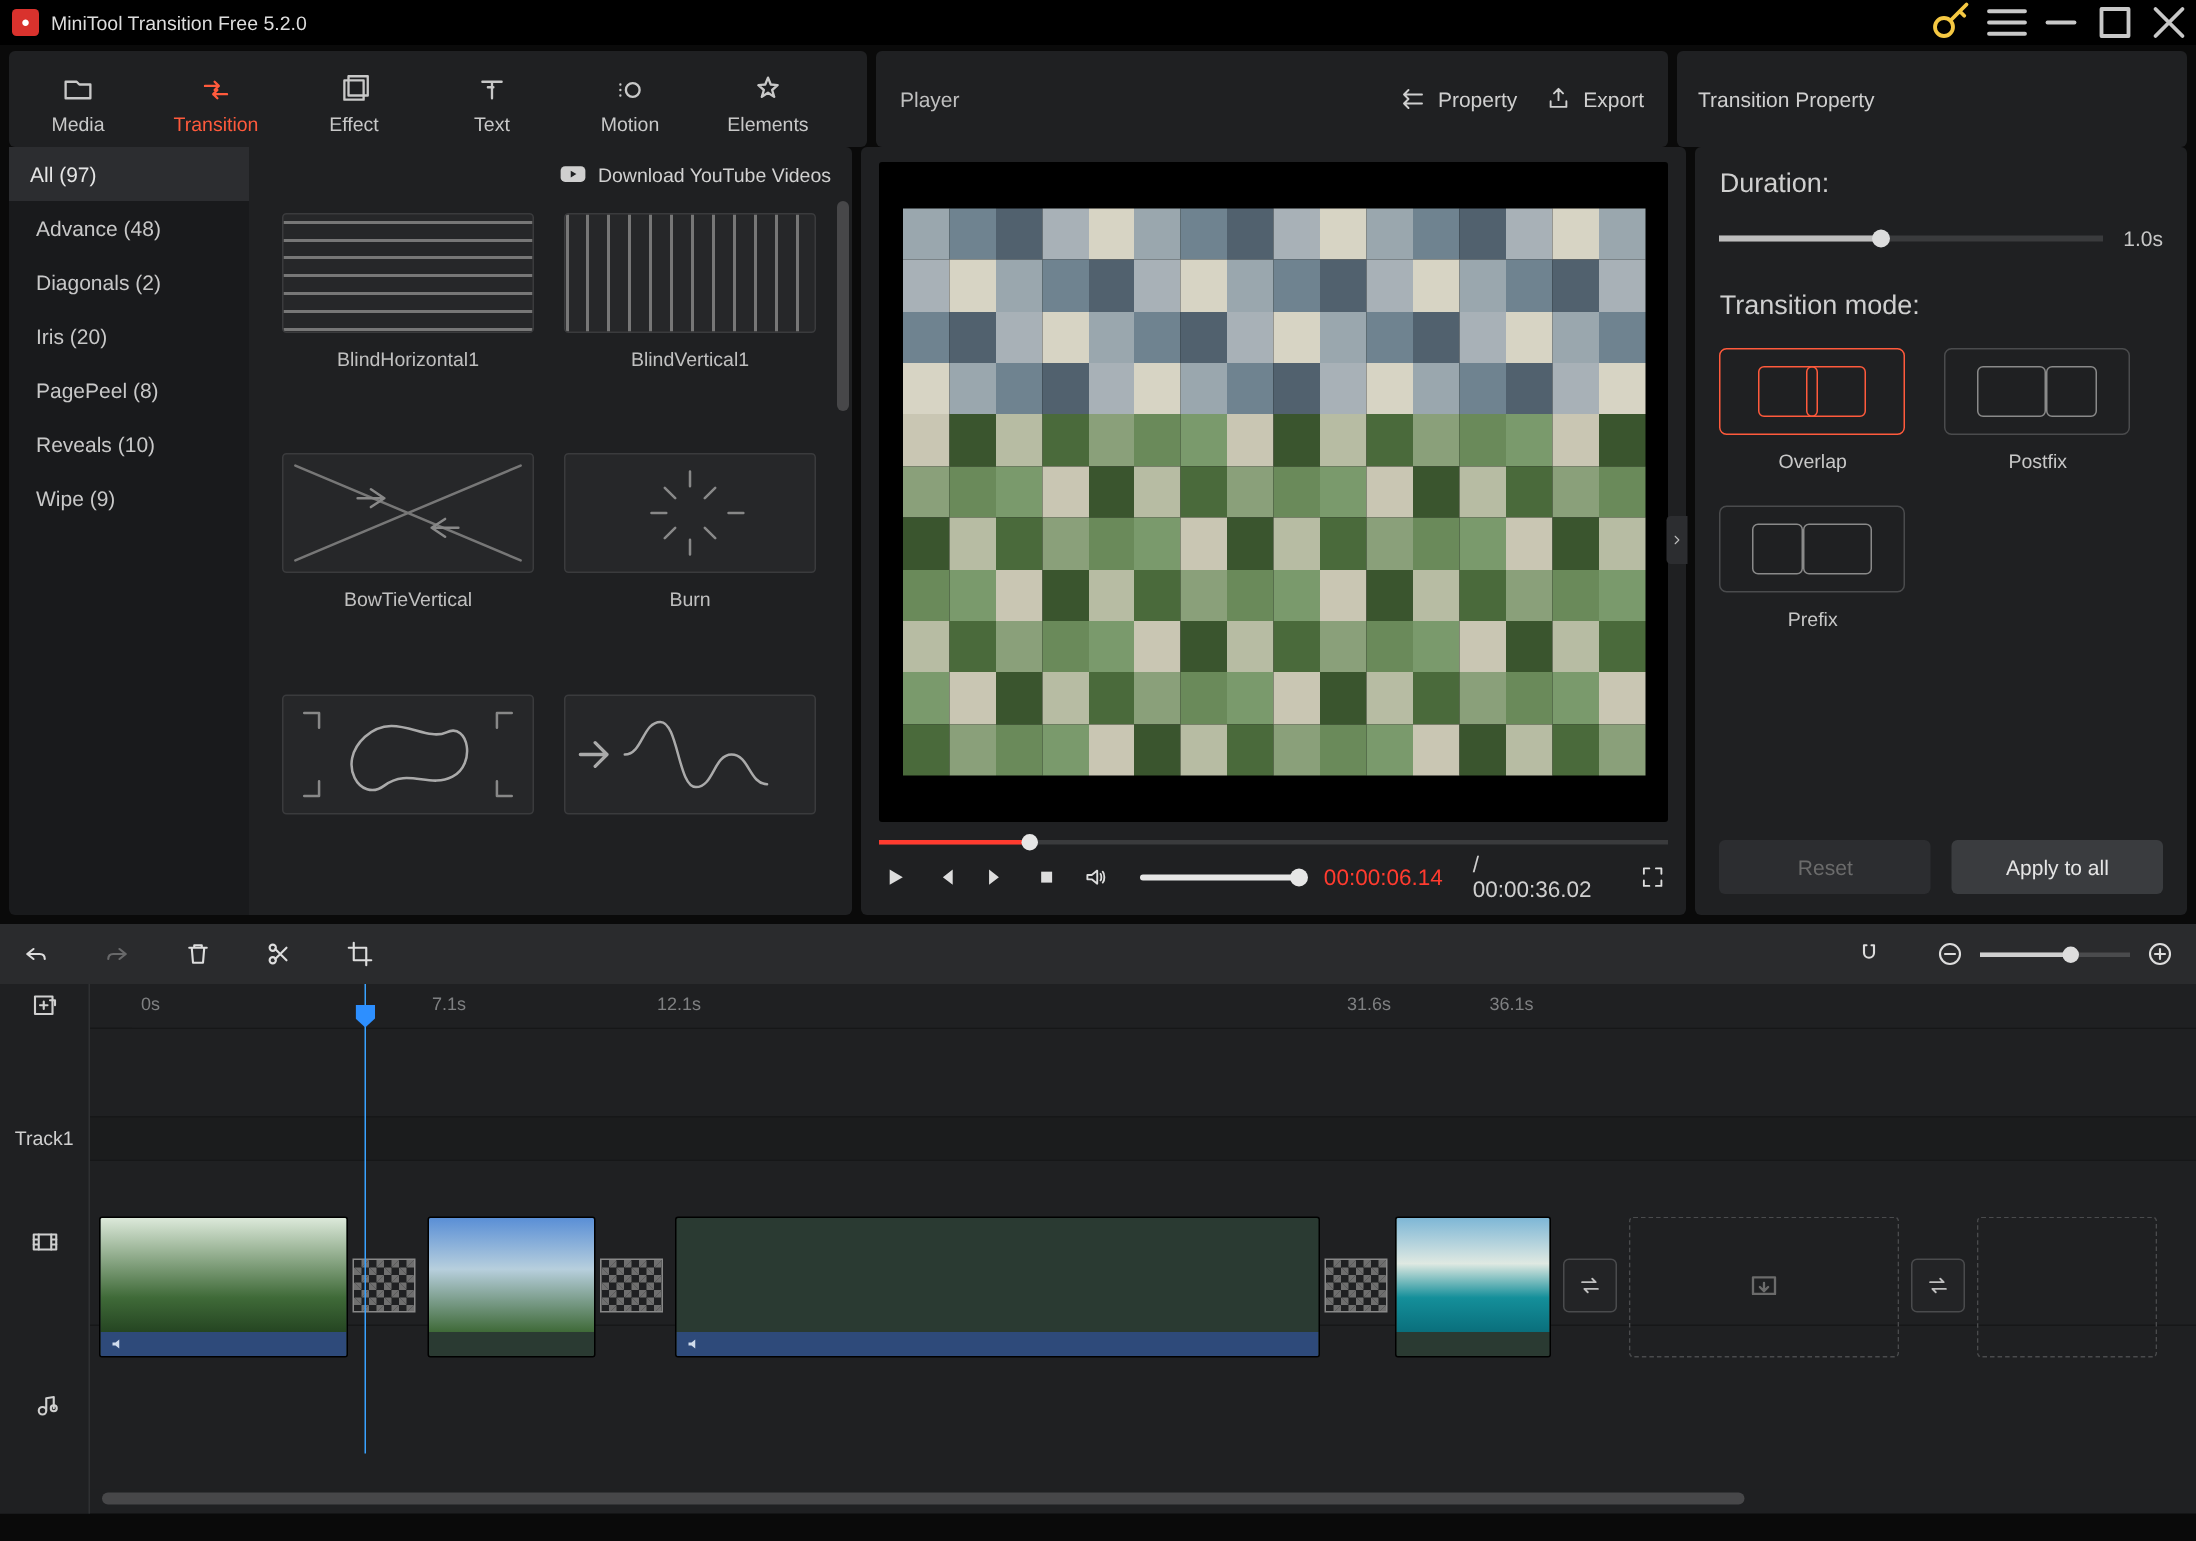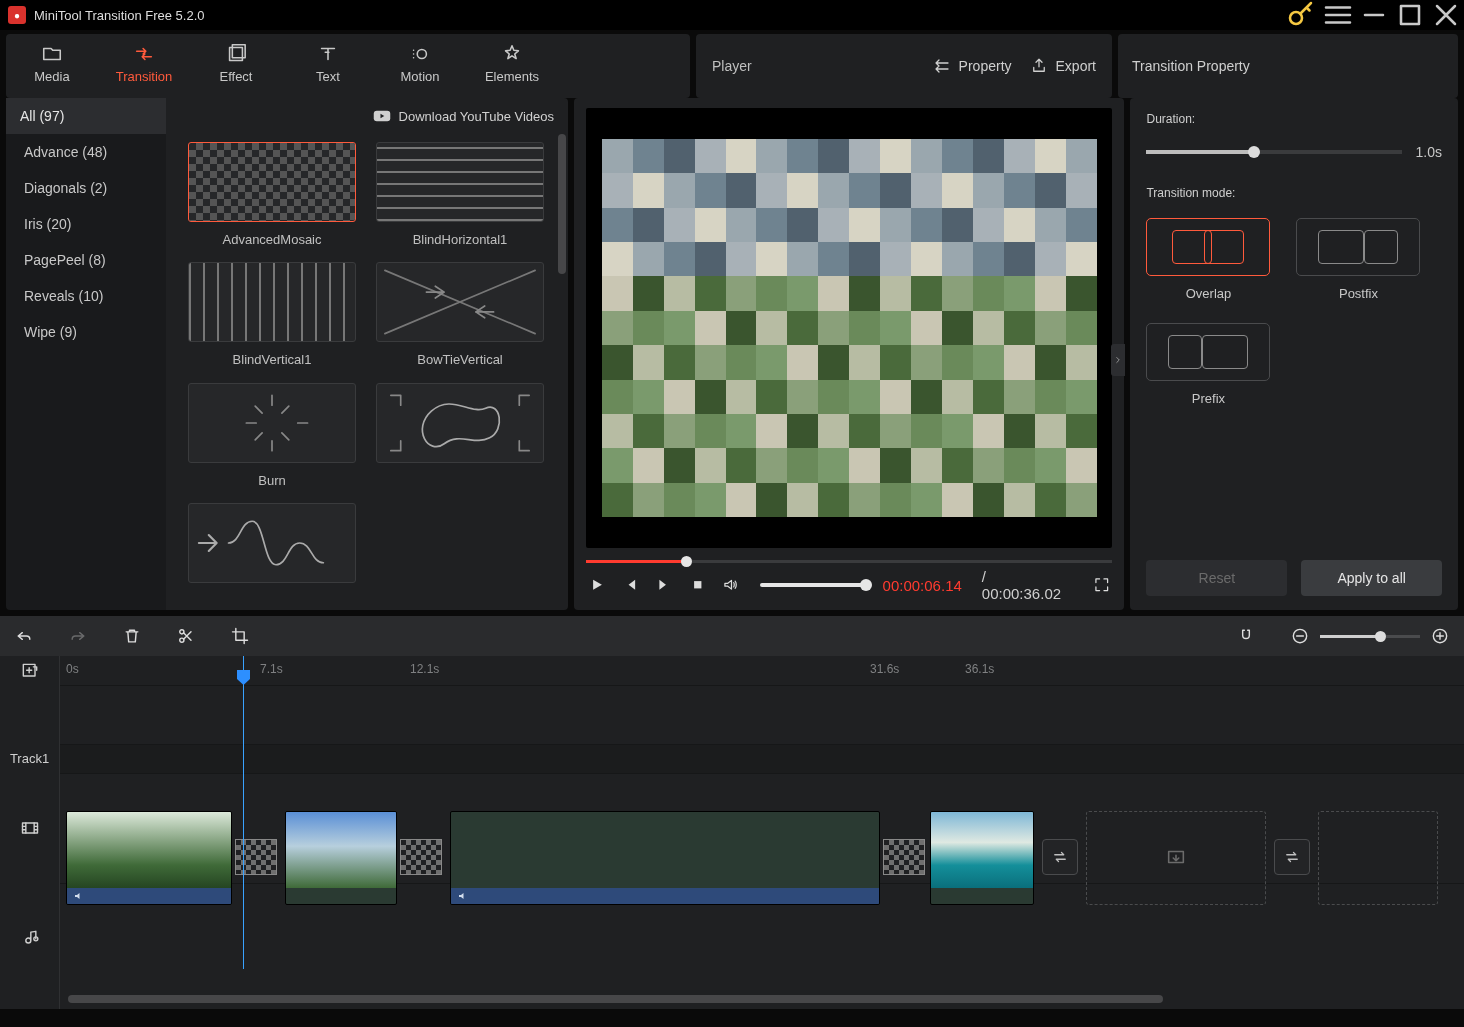--- a/index.html
+++ b/index.html
@@ -9,21 +9,21 @@
 .titlebar { height: 30px; background: #000; display: flex; align-items: center; padding: 0 0 0 8px; }
 .titlebar .logo { width: 18px; height: 18px; background: #d9322d; border-radius: 3px; display: flex; align-items: center; justify-content: center; margin-right: 8px; font-size: 10px; color: #fff; }
 .titlebar .title { color: #ddd; font-size: 13px; flex: 1; }
 .titlebar .ctrls { display: flex; align-items: center; gap: 0; }
 .titlebar .ctrls .icn { width: 36px; height: 30px; display: flex; align-items: center; justify-content: center; cursor: pointer; }
 .titlebar .key { color: #f5c842; }
 
 
 .ribbon { height: 68px; display: flex; gap: 6px; padding: 4px 6px 0 6px; }
 .panel { background: #1f2022; border-radius: 4px; }
-.ribbon-left { width: 684px; display: flex; align-items: flex-start; }
+.ribbon-left { width: 572px; display: flex; align-items: flex-end; }
 .rib-item { flex: 0 0 auto; width: 92px; height: 58px; display: flex; flex-direction: column; align-items: center; justify-content: center; gap: 4px; cursor: pointer; color: #c8c8c8; }
 .rib-item.active { color: #ff5a3c; }
 .rib-item svg { width: 22px; height: 22px; }
 .rib-label { font-size: 13px; }
 
 .ribbon-mid { flex: 1; display: flex; align-items: center; padding: 0 16px; }
 .ribbon-mid .ptitle { flex: 1; color: #bfbfbf; font-size: 14px; }
 .rbtn { display: flex; align-items: center; gap: 8px; margin-left: 18px; cursor: pointer; color: #cfcfcf; font-size: 14px; }
 .rbtn svg { width: 18px; height: 18px; }
 
@@ -66,21 +66,21 @@
 .controls { height: 34px; display:flex; align-items:center; gap: 16px; padding: 0 2px;}
 .controls .icn { width: 18px; height: 18px; cursor:pointer; color:#ddd; display:flex; align-items:center; }
 .vol { width:110px; height:4px; background:#e6e6e6; border-radius:2px; position:relative; margin-left:4px;}
 .vol .k { position:absolute; right:-5px; top:-4px; width:12px; height:12px; background:#e6e6e6; border-radius:50%; }
 .tc-cur { color:#ff3b2f; font-size:15px; margin-left:auto; }
 .tc-tot { color:#cfcfcf; font-size:15px; margin-left:4px; }
 .fs { margin-left:10px; }
 .expand-prop { position:absolute; right:-1px; top:48%; width:14px; height:32px; background:#2c2d30; border-radius:3px 0 0 3px; display:flex; align-items:center; justify-content:center; cursor:pointer; color:#bbb;}
 
 .props { width: 340px; background: #1f2022; border-radius: 4px; padding: 14px 16px; display:flex; flex-direction:column; }
-.plabel { font-size: 12px; color: #cfcfcf; margin-bottom: 18px; }
+.plabel { font-size: 18px; color: #cfcfcf; margin-bottom: 18px; }
 .dur-row { display:flex; align-items:center; gap:14px; margin-bottom:26px;}
 .slider { flex:1; height:4px; background:#3a3b3d; position:relative; }
 .slider .sfill { position:absolute; left:0; top:0; height:4px; width:42%; background:#bdbdbd;}
 .slider .sknob { position:absolute; left:calc(42% - 6px); top:-4px; width:12px; height:12px; background:#dcdcdc; border-radius:50%;}
 .dur-val { font-size:14px; }
 .modes { display:flex; flex-wrap:wrap; gap: 22px 26px; }
 .mode { display:flex; flex-direction:column; align-items:center; gap:10px; cursor:pointer;}
 .mode-box { width:124px; height:58px; border:1px solid #4a4b4d; border-radius:5px; display:flex; align-items:center; justify-content:center; gap:0;}
 .mode.selected .mode-box { border:1.6px solid #ff5a3c; }
 .mrect { height:34px; border:1.4px solid #8a8a8a; border-radius:4px; }
@@ -99,21 +99,21 @@
 .ztrack .zknob{ position:absolute; left:calc(60% - 5px); top:-4px; width:11px; height:11px; background:#ddd; border-radius:50%;}
 
 .timeline { height: 353px; background: #1f2022; display:flex; }
 .tl-left { width: 60px; background: #1f2022; border-right:1px solid #2f3032; display:flex; flex-direction:column;}
 .tl-left .cell { flex:0 0 auto; display:flex; align-items:center; justify-content:center; color:#cfcfcf;}
 .tl-left .cell.h28 { height:29px; }
 .tl-left .cell.h60 { height:59px; }
 .tl-left .cell.h100{ height:110px; }
 .tl-left svg{ width:20px; height:20px;}
 .tl-body { flex:1; position:relative; overflow:hidden;}
-.ruler { height:29px; background:#1f2022; position:relative;}
+.ruler { height:29px; background:#1f2022; position:relative;margin-left:28px;}
 .ruler .mark { position:absolute; top:6px; font-size:12px; color:#7f8082;}
 .playhead { position:absolute; top:0; bottom:40px; left:183px; width:1px; background:#39a2ff; z-index:5;}
 .playhead .cap { position:absolute; top:14px; left:-6px; width:13px; height:15px; background:#2d8fff; clip-path: polygon(0 0,100% 0,100% 60%,50% 100%,0 60%); }
 .lane { height:59px; border-top:1px solid #161718; background:#1b1c1d; }
 .lane.dark { background:#1f2022; }
 .lane.h100 { height:110px; }
 
 .clips { position:absolute; top:147px; left:0; right:0; height:110px; }
 .clip { position:absolute; top:8px; height:94px; border:1px solid #000; border-radius:2px; overflow:hidden; background:#2a3a32;}
 .clip .foot { position:absolute; bottom:0; left:0; right:0; height:16px; background:#2e4a7a; display:flex; align-items:center; padding-left:6px;}
@@ -248,26 +248,20 @@
     </div>
     <div class="grid-wrap">
       <div class="dl-row">
         <svg viewBox="0 0 24 16">
             <rect x="1" y="1" width="22" height="14" rx="4" fill="#cfcfcf" stroke="none"></rect>
             <path d="M10 5v6l5-3z" fill="#1f2022" stroke="none"></path>
           </svg>
         <span>Download YouTube Videos</span>
       </div>
       <div class="tgrid" id="tgrid">
-          <div class="titem">
-            <div class="thumb selected">
-              <div class="checker"></div>
-            </div>
-            <div class="tname">AdvancedMosaic</div>
-          </div>
           <div class="titem">
             <div class="thumb ">
               <div class="hlines"></div>
             </div>
             <div class="tname">BlindHorizontal1</div>
           </div>
           <div class="titem">
             <div class="thumb ">
               <div class="vlines"></div>
             </div>

